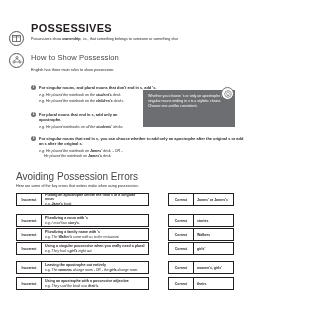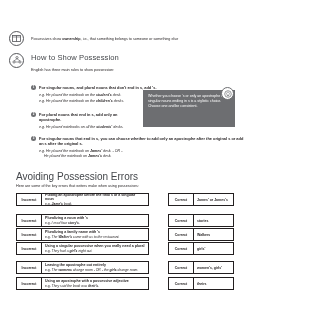--- a/index.html
+++ b/index.html
@@ -133,20 +133,21 @@
 <div class="page">
 
   <div class="icon-circle" style="left:9px; top:31px;">
     <svg width="9" height="7" viewBox="0 0 9 7">
       <rect x="0.5" y="0.5" width="8" height="6" fill="none" stroke="#55565a" stroke-width="0.8"></rect>
       <line x1="4.5" y1="0.5" x2="4.5" y2="6.5" stroke="#55565a" stroke-width="0.8"></line>
       <line x1="0.5" y1="2" x2="8.5" y2="2" stroke="#55565a" stroke-width="0.6"></line>
     </svg>
   </div>
 
+  <div class="title">POSSESSIVES</div>
 
   <div class="subtitle">
     <span>Possessives show </span><b>ownership</b><span>, i.e., that something belongs to someone or something else</span>
   </div>
 
   <div class="icon-circle" style="left:9px; top:53px;">
     <svg width="10" height="9" viewBox="0 0 10 9">
       <circle cx="5" cy="1.6" r="1.1" fill="none" stroke="#55565a" stroke-width="0.7"></circle>
       <circle cx="2" cy="6" r="1.1" fill="none" stroke="#55565a" stroke-width="0.7"></circle>
       <circle cx="8" cy="6" r="1.1" fill="none" stroke="#55565a" stroke-width="0.7"></circle>

